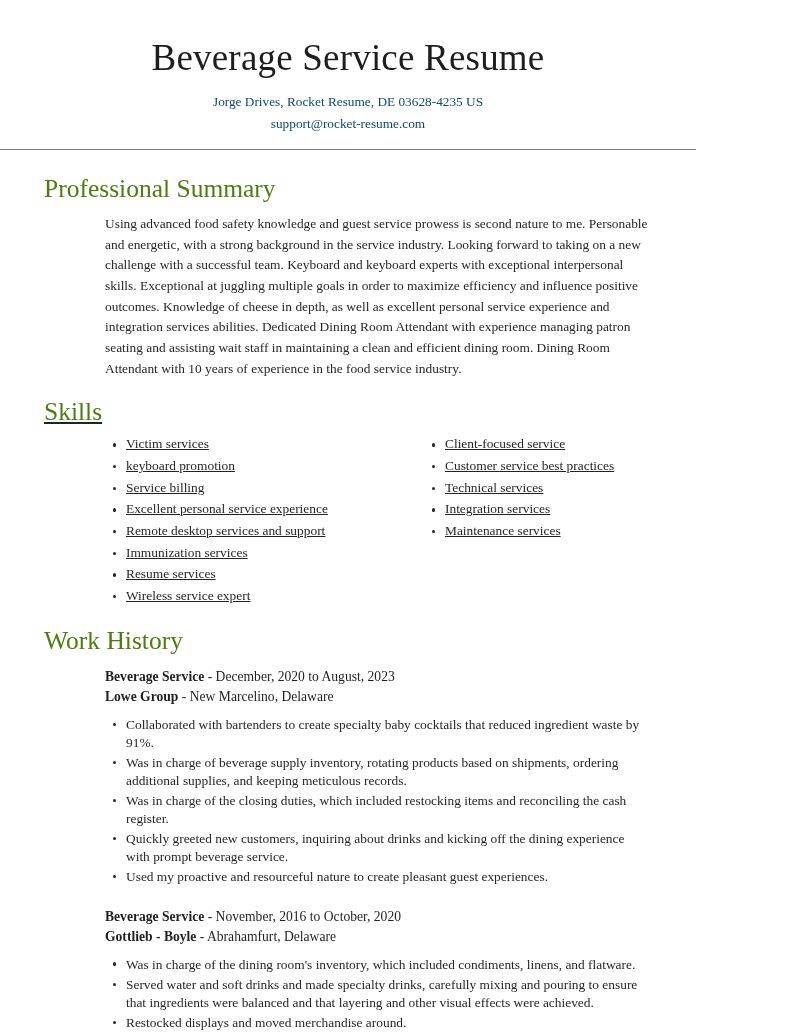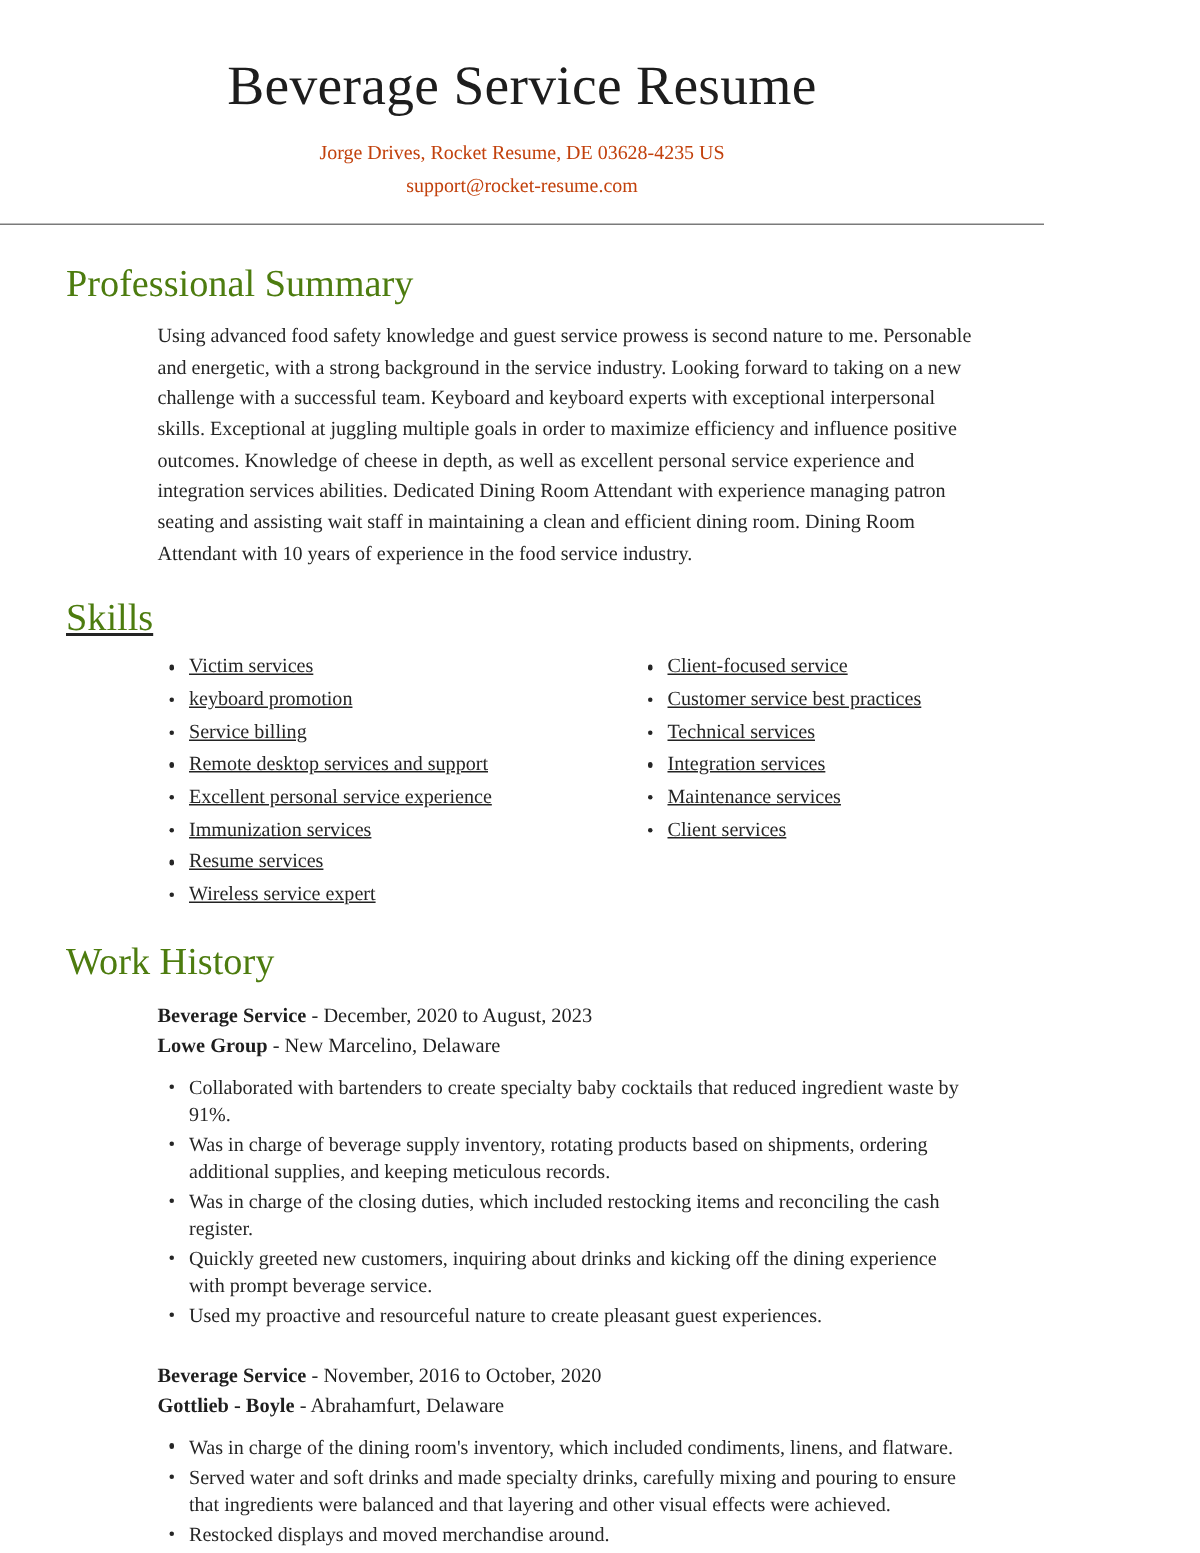--- a/index.html
+++ b/index.html
@@ -36,21 +36,21 @@
     font-weight: 400;
     letter-spacing: 0.2px;
     line-height: 1.18;
     margin: 0;
     color: #1d1d1d;
   }
   .contact-block {
     margin-top: 11px;
     font-size: 13.3px;
     line-height: 1.68;
-    color: #c2410c;
+    color: #0c4a6e;
   }
   .contact-line {
     display: block;
   }
 
   .rule {
     margin: 14px auto 0 auto;
     width: 712px;
     height: 1px;
     background: #7a7a7a;
@@ -185,35 +185,34 @@
   </div>
 
   <div class="section" id="section-skills">
     <h2 class="section-heading">Skills</h2>
     <div class="skills-columns">
       <div class="skills-col first">
         <ul class="skills-list">
           <li>Victim services</li>
           <li>keyboard promotion</li>
           <li>Service billing</li>
+          <li>Excellent personal service experience</li>
           <li>Remote desktop services and support</li>
-          <li>Excellent personal service experience</li>
           <li>Immunization services</li>
           <li>Resume services</li>
           <li>Wireless service expert</li>
         </ul>
       </div>
       <div class="skills-col second">
         <ul class="skills-list">
           <li>Client-focused service</li>
           <li>Customer service best practices</li>
           <li>Technical services</li>
           <li>Integration services</li>
           <li>Maintenance services</li>
-          <li>Client services</li>
         </ul>
       </div>
     </div>
   </div>
 
   <div class="section" id="section-work">
     <h2 class="section-heading">Work History</h2>
     <div id="work-body">
 
       <div class="job">

